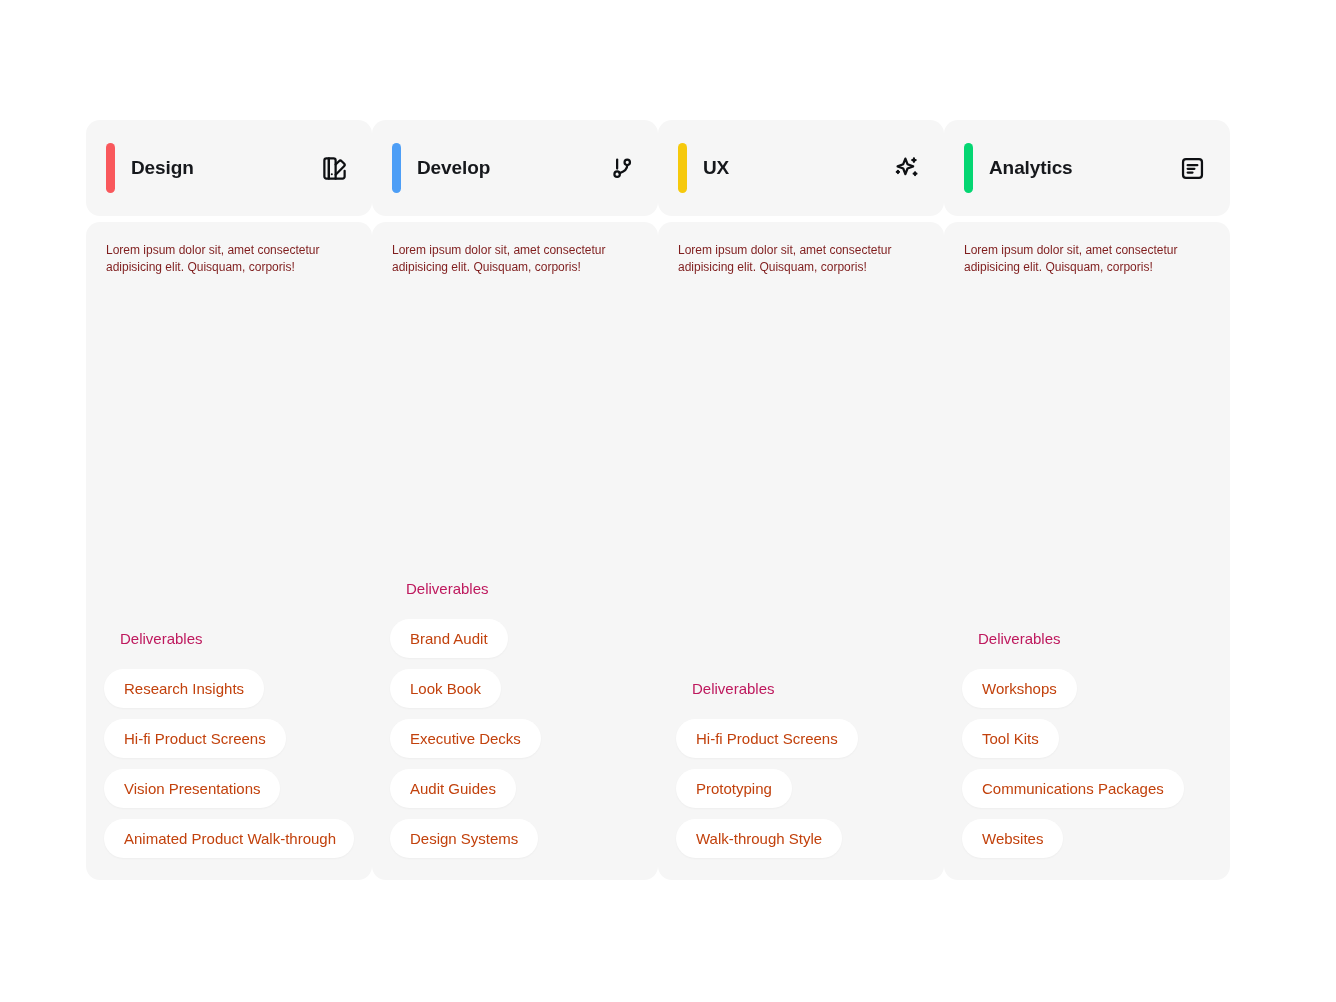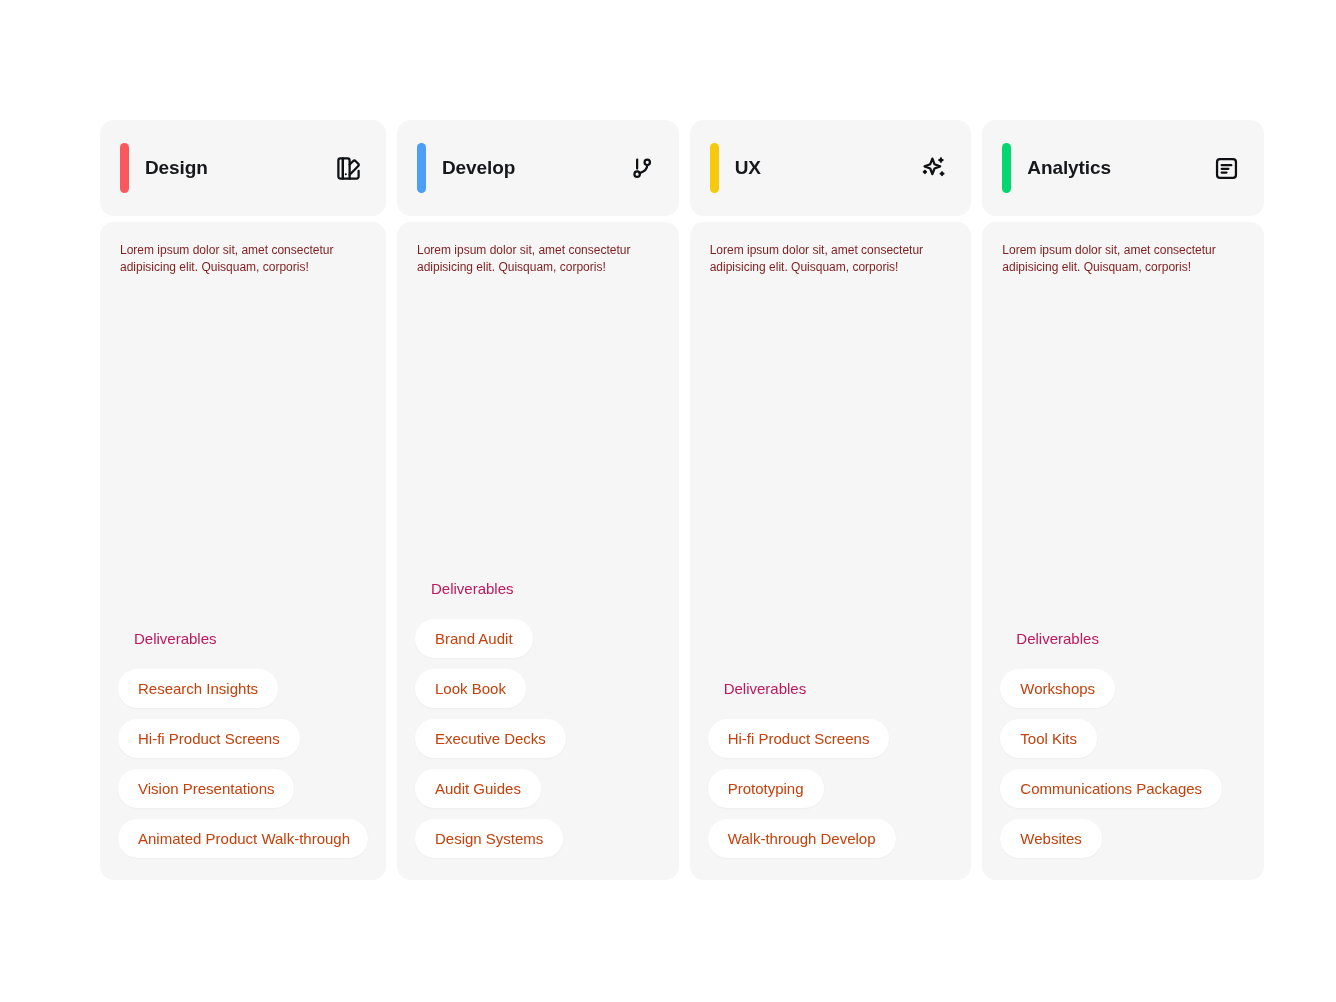--- a/index.html
+++ b/index.html
@@ -7,25 +7,25 @@
   html, body {
     width: 1336px;
     height: 1002px;
     background: #ffffff;
     font-family: "Liberation Sans", sans-serif;
     -webkit-font-smoothing: antialiased;
   }
 
   .board {
     position: absolute;
-    left: 100px;
+    left: 86px;
     top: 120px;
     width: 1164px;
     display: flex;
-    gap: 11px;
+    gap: 0;
   }
 
   .column {
     width: 286px;
     display: flex;
     flex-direction: column;
     gap: 6px;
   }
 
   
@@ -184,21 +184,21 @@
           </svg>
         </div>
       </div>
       <div class="card-body">
         <p class="card-desc">Lorem ipsum dolor sit, amet consectetur adipisicing elit. Quisquam, corporis!</p>
         <div class="body-spacer"></div>
         <div class="deliverables-label">Deliverables</div>
         <ul class="pill-list">
           <li class="pill">Hi-fi Product Screens</li>
           <li class="pill">Prototyping</li>
-          <li class="pill">Walk-through Develop</li>
+          <li class="pill">Walk-through Style</li>
         </ul>
       </div>
     </div>
     <div class="column">
       <div class="card-header">
         <div class="accent-bar" style="background: rgb(4, 214, 114);"></div>
         <div class="card-title">Analytics</div>
         <div class="header-spacer"></div>
         <div class="header-icon">
           <svg viewBox="0 0 24 24" width="27" height="27">

